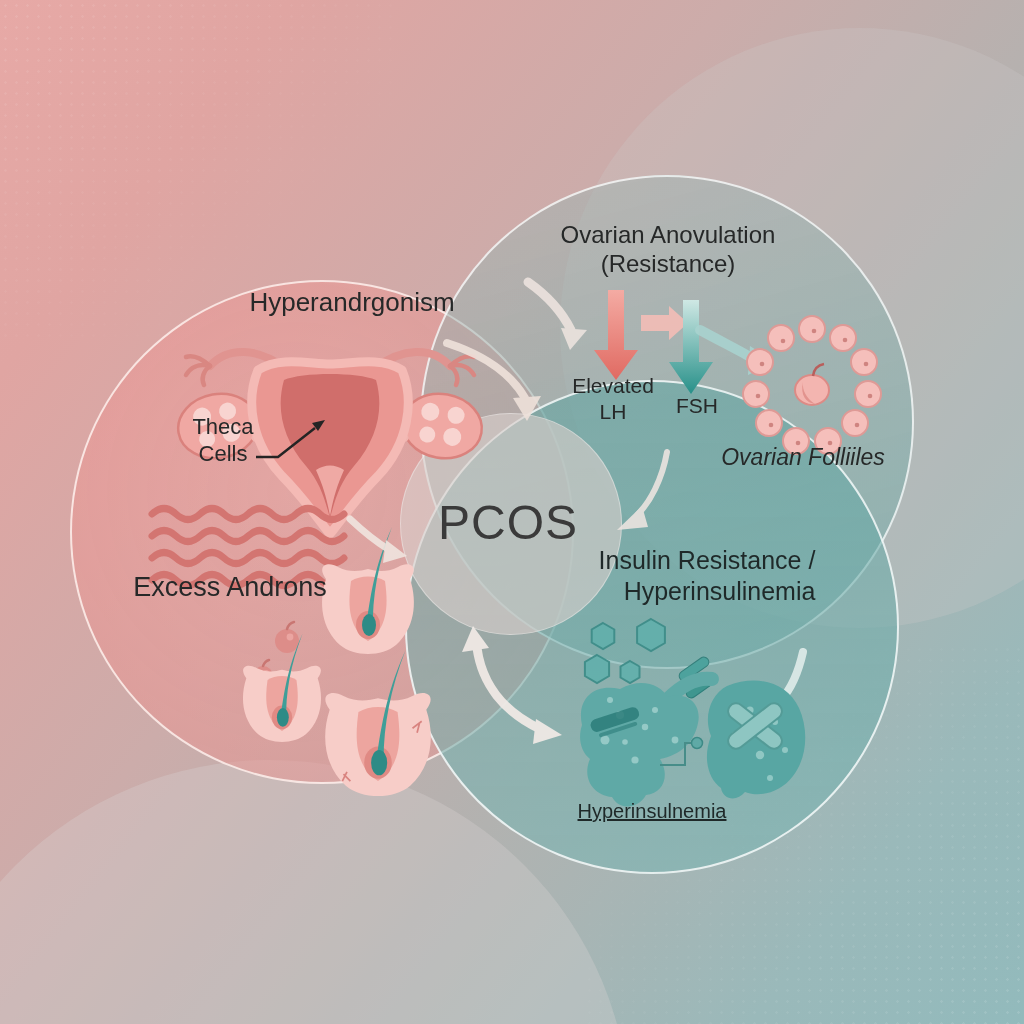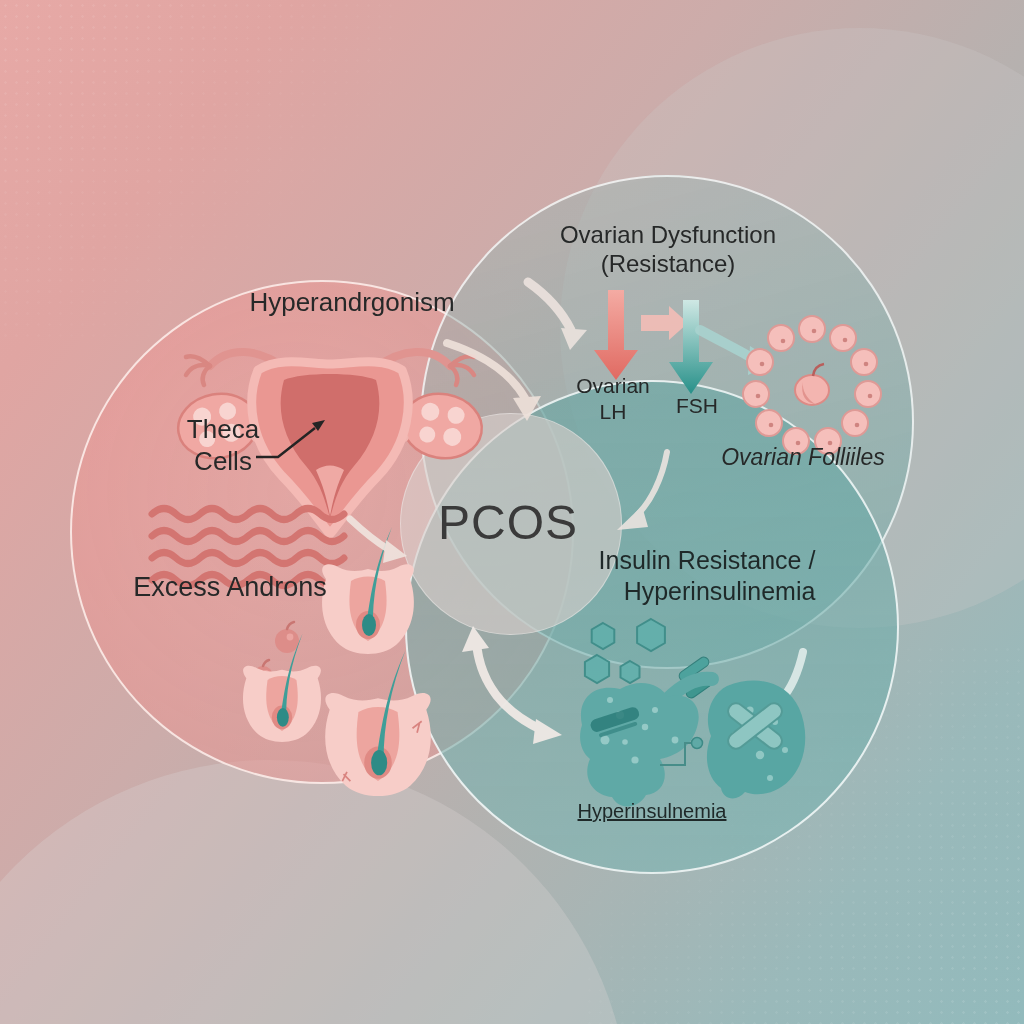--- a/index.html
+++ b/index.html
@@ -30,21 +30,21 @@
     background:rgba(216,207,204,0.62);border:1.5px solid rgba(255,255,255,0.35);}
   svg.art{position:absolute;left:0;top:0;}
   .lbl{position:absolute;color:#262828;line-height:1.22;text-align:center;
     transform:translateX(-50%);white-space:nowrap;}
   #lbl-hyper{left:352px;top:287px;font-size:26px;}
   #lbl-ovdys{left:668px;top:220px;font-size:24px;}
   #lbl-lh{left:613px;top:373px;font-size:21px;}
   #lbl-fsh{left:697px;top:393px;font-size:21px;}
   #lbl-foll{left:803px;top:443px;font-size:23px;font-style:italic;}
   #lbl-pcos{left:508px;top:494px;font-size:48px;color:#3a3a3a;letter-spacing:1px;}
-  #lbl-theca{left:223px;top:414px;font-size:26px;}
+  #lbl-theca{left:223px;top:414px;font-size:22px;}
   #lbl-excess{left:230px;top:571px;font-size:27px;}
   #lbl-insres{left:707px;top:545px;font-size:25px;color:#1f2929;text-align:right;}
   #lbl-hyperins{left:652px;top:799px;font-size:20px;color:#1f2929;text-decoration:underline;}
 </style>
 </head>
 <body>
 
 <div class="stage">
 
   <div class="bgcircle" id="bg-tr"></div>
@@ -276,26 +276,26 @@
       </g>
       <g transform="translate(755,726) rotate(-38)">
         <rect x="-32" y="-8" width="64" height="16" rx="8" fill="#8ec6c2" stroke="#549b97" stroke-width="2"></rect>
       </g>
     </g>
   </svg>
 
   <div class="lbl" id="lbl-hyper">Hyperandrgonism</div>
 
   <div class="lbl" id="lbl-ovdys">
-    <div>Ovarian Dysfunction</div>
+    <div>Ovarian Anovulation</div>
     <div>(Resistance)</div>
   </div>
 
   <div class="lbl" id="lbl-lh">
-    <div>Ovarian</div>
+    <div>Elevated</div>
     <div>LH</div>
   </div>
 
   <div class="lbl" id="lbl-fsh">FSH</div>
 
   <div class="lbl" id="lbl-foll">Ovarian Folliiles</div>
 
   <div class="lbl" id="lbl-pcos">PCOS</div>
 
   <div class="lbl" id="lbl-theca">

